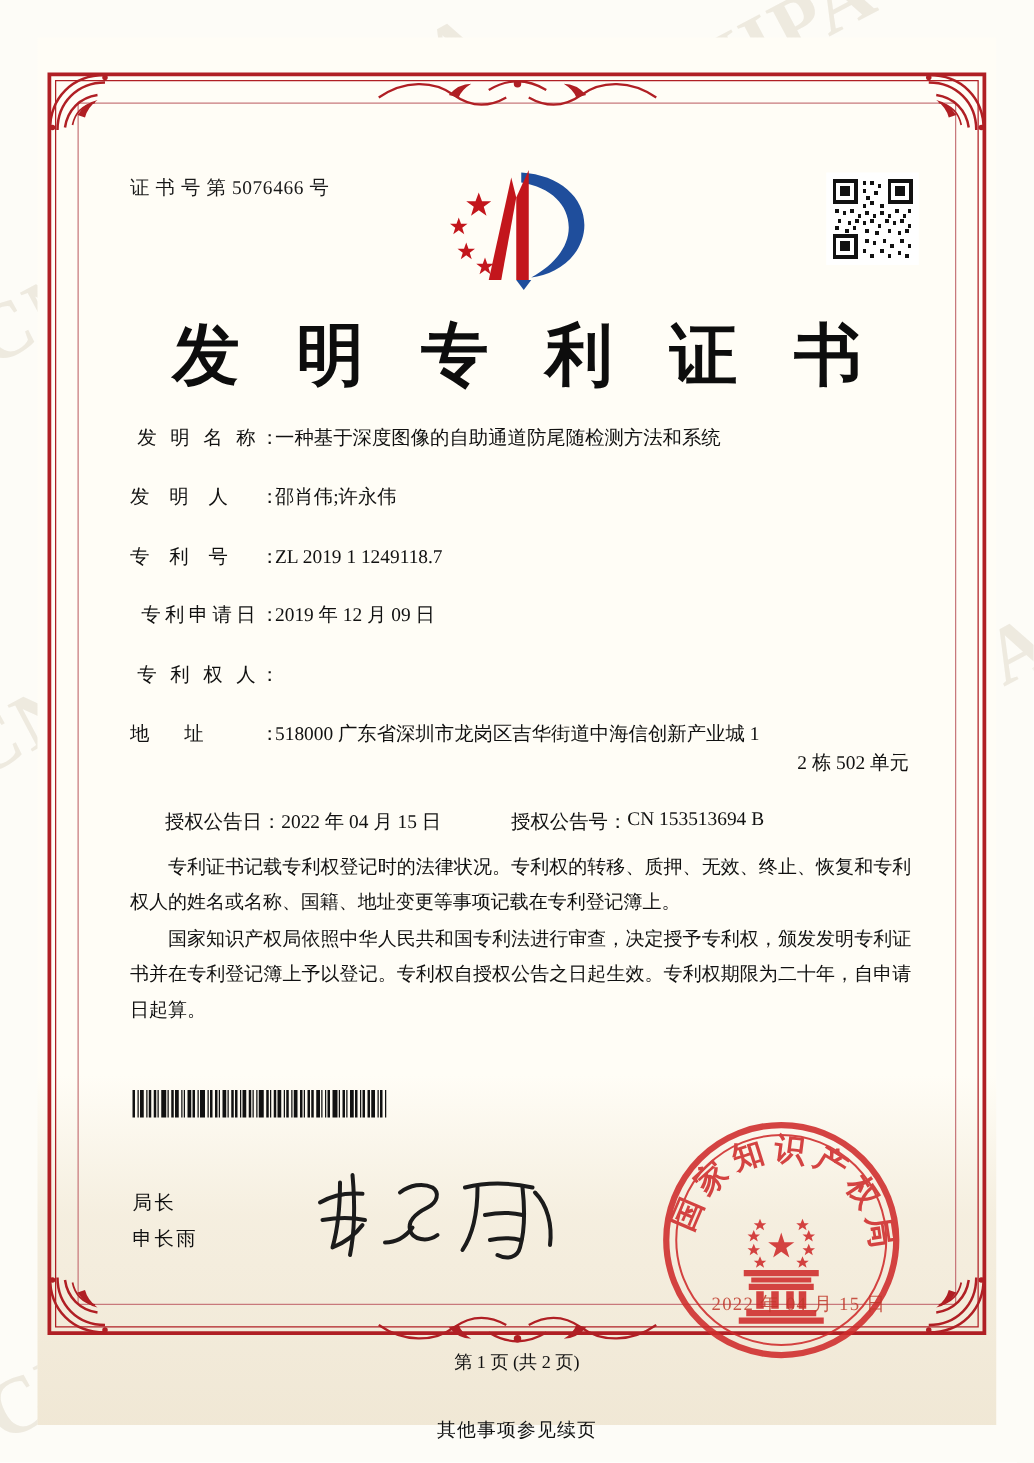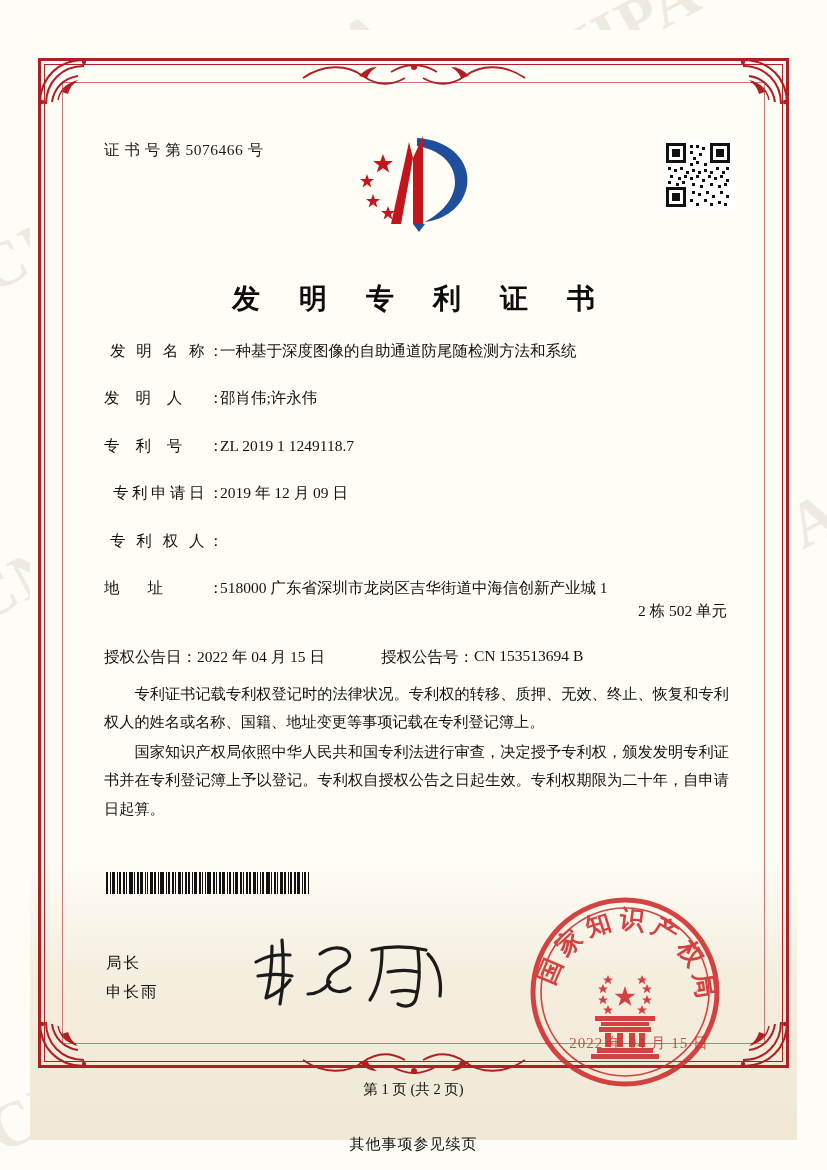--- a/index.html
+++ b/index.html
@@ -152,27 +152,26 @@
     box-sizing: border-box;
   }
   .qr svg { display: block; }
 
   .title {
     position: absolute;
     left: 0;
     right: 0;
     top: 166px;
     text-align: center;
-    font-size: 28px;
+    font-size: 54px;
     font-weight: bold;
     letter-spacing: 16px;
     text-indent: 16px;
     color: #0d0d0d;
     font-family: "Liberation Serif", "DejaVu Serif", serif;
-    margin-top: 32px;
   }
 
   .fields {
     position: absolute;
     left: 42px;
     right: 38px;
     top: 258px;
     font-size: 15.5px;
     color: #111;
   }
@@ -189,21 +188,21 @@
     white-space: nowrap;
   }
   .field-label.sp6 { letter-spacing: 6px; }
   .field-label.sp12 { letter-spacing: 12px; }
   .field-label.sp3 { letter-spacing: 3.5px; text-align: right; }
   .field-colon { width: 12px; flex: 0 0 12px; }
   .field-value { flex: 1 1 auto; }
   .field-value .line2 { display: block; text-align: right; }
 
   .row-inline { display: flex; align-items: flex-start; margin-bottom: 22px; }
-  .row-inline .seg { display: flex; }
+  .row-inline .seg { display: flex; margin-left: 28px; }
   .row-inline .seg.right { margin-left: 56px; }
   .seg .lbl { white-space: nowrap; }
 
   .paragraphs {
     position: absolute;
     left: 42px;
     right: 36px;
     top: 598px;
     font-size: 15.2px;
     line-height: 1.85;

